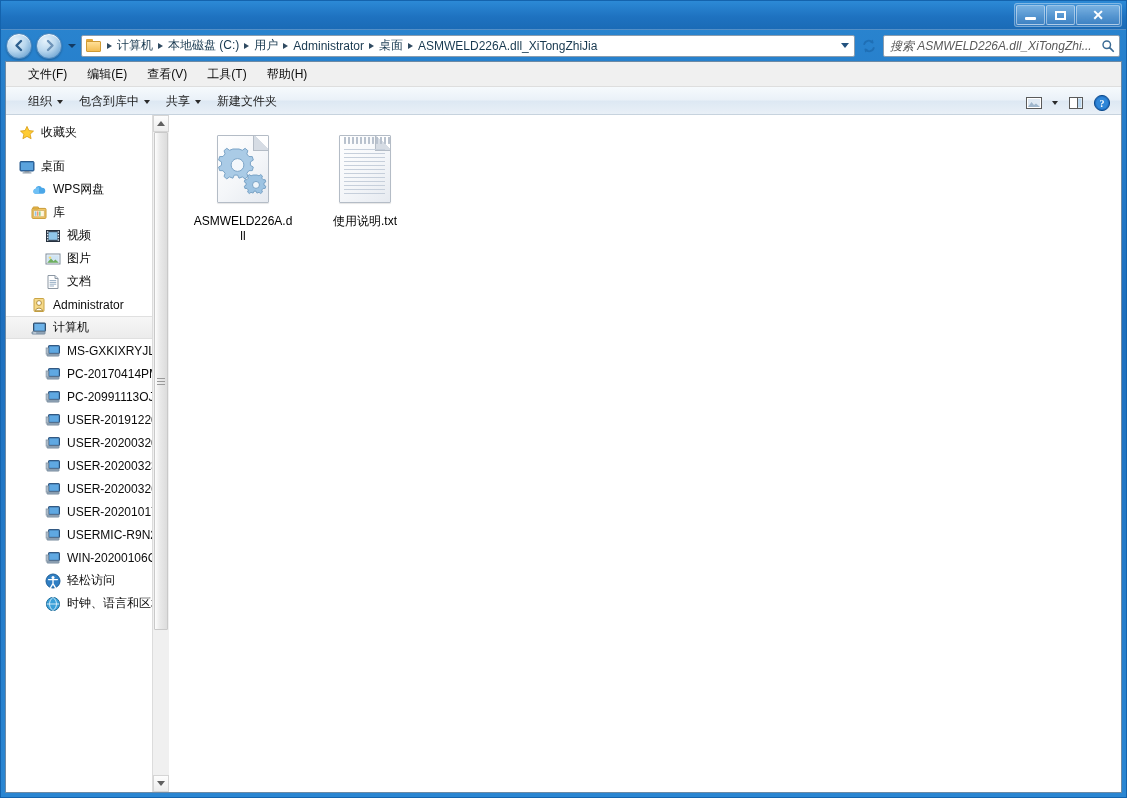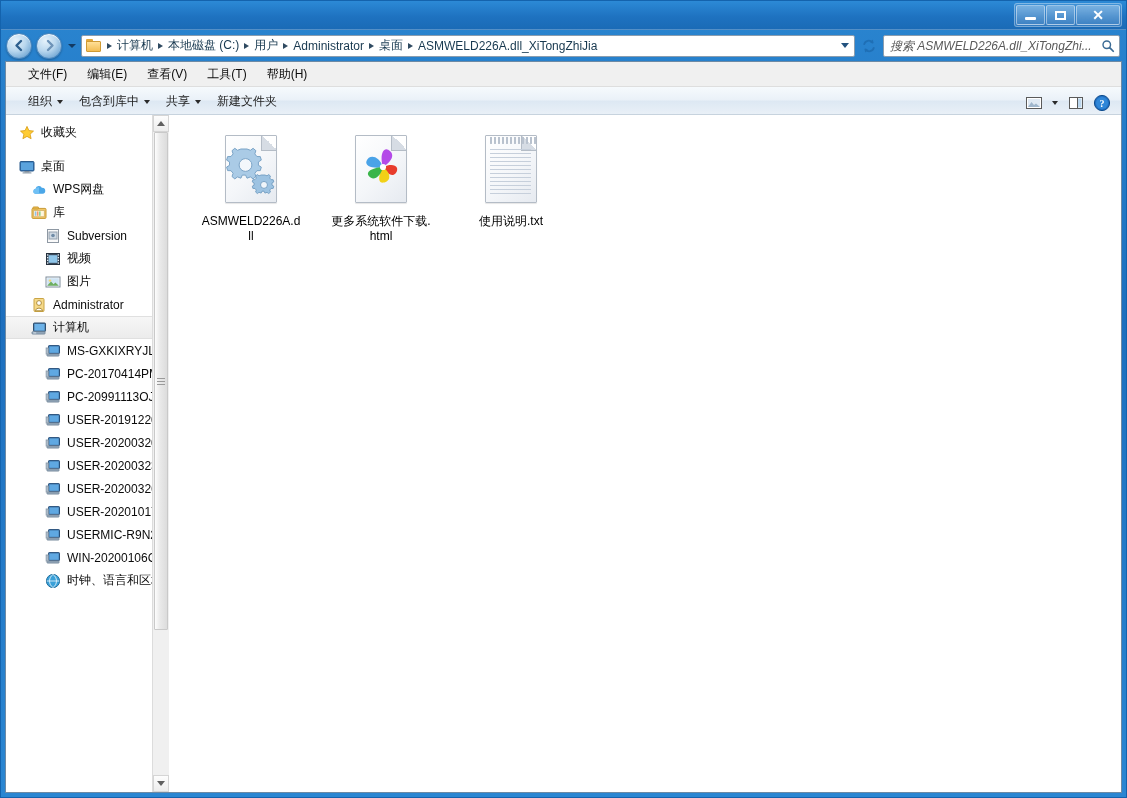--- a/index.html
+++ b/index.html
@@ -313,21 +313,21 @@
     flex: 1 1 auto;
     background: #fff;
     padding: 14px 0 0 12px;
     display: flex;
     flex-wrap: wrap;
     align-content: flex-start;
     overflow: hidden;
   }
   .file-item {
     width: 108px;
-    margin: 0 6px 10px 16px;
+    margin: 0 6px 10px 8px;
     display: flex;
     flex-direction: column;
     align-items: center;
     cursor: default;
     padding-top: 4px;
   }
   .file-ico {
     width: 68px; height: 74px;
     position: relative;
     margin-bottom: 6px;
@@ -572,30 +572,20 @@
                 <rect x="2" y="2" width="5.5" height="2" rx=".6" fill="#f0bd4e" stroke="#c89a34"></rect>
                 <rect x="2.6" y="5.4" width="10.8" height="6.4" fill="#fff6df" stroke="#d8b66c"></rect>
                 <rect x="3.8" y="6.4" width="1.6" height="4.4" fill="#8fc3e8"></rect>
                 <rect x="5.9" y="6.4" width="1.6" height="4.4" fill="#f09a6a"></rect>
                 <rect x="8" y="6.4" width="1.6" height="4.4" fill="#8ed18e"></rect>
               </svg>
           </span>
           <span class="nav-label">库</span>
         </div>
 
-        <div class="nav-row lvl2">
-          <span class="nav-ico">
-            <svg width="16" height="16" viewBox="0 0 16 16">
-                <rect x="2.5" y="1.5" width="11" height="13" fill="#fafafa" stroke="#8e98a3"></rect>
-                <rect x="4" y="4" width="8" height="7" fill="#cfd9e3" stroke="#93a0ad"></rect>
-                <circle cx="8" cy="7.5" r="1.8" fill="#6f8ba6"></circle>
-              </svg>
-          </span>
-          <span class="nav-label">Subversion</span>
-        </div>
 
         <div class="nav-row lvl2">
           <span class="nav-ico">
             <svg width="16" height="16" viewBox="0 0 16 16">
                 <rect x="1.5" y="2.5" width="13" height="11" fill="#3a4a5c" stroke="#26313e"></rect>
                 <rect x="3.6" y="4.2" width="8.8" height="7.6" fill="#8fc6ea"></rect>
                 <g fill="#e9eef3">
                   <rect x="2" y="3.3" width="1.3" height="1.3"></rect>
                   <rect x="2" y="6" width="1.3" height="1.3"></rect>
                   <rect x="2" y="8.7" width="1.3" height="1.3"></rect>
@@ -615,20 +605,35 @@
             <svg width="16" height="16" viewBox="0 0 16 16">
                 <rect x="1" y="3" width="14" height="10" fill="#fff" stroke="#7f8d9b"></rect>
                 <rect x="2.2" y="4.2" width="11.6" height="7.6" fill="#cfe4f4"></rect>
                 <circle cx="5" cy="6.6" r="1.2" fill="#f6d76a"></circle>
                 <path d="M2.2 11.8 L6 7.4 L8.6 10.2 L10.4 8.6 L13.8 11.8 Z" fill="#6fae5f"></path>
               </svg>
           </span>
           <span class="nav-label">图片</span>
         </div>
 
+        <div class="nav-row lvl2">
+          <span class="nav-ico">
+            <svg width="16" height="16" viewBox="0 0 16 16">
+                <path d="M3 1.5 h7 l3 3 v10 h-10 z" fill="#fff" stroke="#8c97a3"></path>
+                <path d="M10 1.5 v3 h3" fill="#dde5ee" stroke="#8c97a3"></path>
+                <g stroke="#9ab0c6" stroke-width="1">
+                  <line x1="4.6" y1="6.6" x2="11.2" y2="6.6"></line>
+                  <line x1="4.6" y1="8.4" x2="11.2" y2="8.4"></line>
+                  <line x1="4.6" y1="10.2" x2="11.2" y2="10.2"></line>
+                  <line x1="4.6" y1="12" x2="9" y2="12"></line>
+                </g>
+              </svg>
+          </span>
+          <span class="nav-label">文档</span>
+        </div>
 
 
         <div class="nav-row lvl1">
           <span class="nav-ico">
             <svg width="16" height="16" viewBox="0 0 16 16">
                 <rect x="3" y="1.5" width="10" height="13" rx="1" fill="#f5d98a" stroke="#c9a445"></rect>
                 <circle cx="8" cy="6" r="2.4" fill="#fff" stroke="#b08f3e"></circle>
                 <path d="M4.2 13.8 A4 4 0 0 1 11.8 13.8 Z" fill="#fff" stroke="#b08f3e"></path>
               </svg>
           </span>
@@ -734,20 +739,30 @@
                 <rect x="3.5" y="2.6" width="11" height="8" rx=".7" fill="#3a6a9c" stroke="#27507b"></rect>
                 <rect x="4.3" y="3.4" width="9.4" height="6.4" fill="#5fa8e2"></rect>
                 <rect x="2" y="11" width="12" height="2" rx=".5" fill="#9cb0c3" stroke="#76899b"></rect>
                 <rect x="1.2" y="5" width="2" height="6" fill="#b9c7d4" stroke="#8d9dab"></rect>
               </svg></span>
           <span class="nav-label">WIN-20200106G</span>
         </div>
 
 
 
+        <div class="nav-row lvl2">
+          <span class="nav-ico">
+            <svg width="16" height="16" viewBox="0 0 16 16">
+                <circle cx="8" cy="8" r="7" fill="#2f7fc4" stroke="#1f5f97"></circle>
+                <circle cx="8" cy="4.6" r="1.5" fill="#fff"></circle>
+                <path d="M3.6 6.6 h8.8 M8 6.6 v4 l-2.4 4 M8 10.6 l2.4 4" stroke="#fff" stroke-width="1.3" fill="none" stroke-linecap="round"></path>
+              </svg>
+          </span>
+          <span class="nav-label">轻松访问</span>
+        </div>
 
         <div class="nav-row lvl2">
           <span class="nav-ico">
             <svg width="16" height="16" viewBox="0 0 16 16">
                 <circle cx="8" cy="8" r="6.6" fill="#3aa0d8" stroke="#24709e"></circle>
                 <path d="M1.6 8 h12.8 M8 1.4 a8 8 0 0 1 0 13.2 a8 8 0 0 1 0 -13.2" stroke="#dff1fb" fill="none" stroke-width=".9"></path>
               </svg>
           </span>
           <span class="nav-label">时钟、语言和区域</span>
         </div>
@@ -783,38 +798,20 @@
               </g>
               <g transform="translate(38,42) scale(.62)">
                 <path d="M16 0 l3.4 1.3 l2.7-2 l2.8 2.4 l-1.1 3.2 l2.1 2.6 l3.4 .1 l1 3.5 l-2.9 1.8 l0 3.4 l2.9 1.8 l-1 3.5 l-3.4 .1 l-2.1 2.6 l1.1 3.2 l-2.8 2.4 l-2.7-2 l-3.4 1.3 l-1.4-3.1 l-3.3 0 l-1.4 3.1 l-3.4-1.3 l-2.7 2 l-2.8-2.4 l1.1-3.2 l-2.1-2.6 l-3.4-.1 l-1-3.5 l2.9-1.8 l0-3.4 l-2.9-1.8 l1-3.5 l3.4-.1 l2.1-2.6 l-1.1-3.2 l2.8-2.4 l2.7 2 l3.4-1.3 z" fill="#9dc3e2" stroke="#6f9bc0" stroke-width="1.4"></path>
                 <circle cx="14.5" cy="16" r="5.6" fill="#eff5fa" stroke="#6f9bc0" stroke-width="1.4"></circle>
               </g>
             </svg>
           </div>
           <div class="fi-label">ASMWELD226A.dll</div>
         </div>
 
-        <div class="file-item">
-          <div class="file-ico">
-            <div class="page">
-                <div class="fold"></div>
-              </div>
-            <svg class="pinwheel" viewBox="0 0 40 40">
-              <g transform="translate(20,20)">
-                <path d="M0 0 C -4 -12, -14 -13, -16.5 -6 C -18.5 -0.5, -9 2, 0 0 Z" fill="#4aa3e8"></path>
-                <path d="M0 0 C 8 -10, 6 -17, -1 -18 C -7 -19, -7 -9, 0 0 Z" fill="#b44ae8" transform="rotate(20)"></path>
-                <path d="M0 0 C 12 -4, 17 2, 12 7.5 C 7.5 12, 2 5, 0 0 Z" fill="#e83c2c" transform="rotate(-6)"></path>
-                <path d="M0 0 C 10 6, 9 14, 2 15.5 C -4.5 17, -3 6, 0 0 Z" fill="#f2d117" transform="rotate(6)"></path>
-                <path d="M0 0 C -2 11, -9 15, -13.5 10 C -18 5, -8 1, 0 0 Z" fill="#3bb54a" transform="rotate(4)"></path>
-                <circle cx="0" cy="0" r="3.1" fill="#fdfdfd"></circle>
-              </g>
-            </svg>
-          </div>
-          <div class="fi-label">更多系统软件下载.html</div>
-        </div>
 
         <div class="file-item">
           <div class="file-ico">
             <div class="page">
               <div class="fold"></div>
               <div class="spiral">
                 <i></i>
                   <i></i>
                   <i></i>
                   <i></i>

